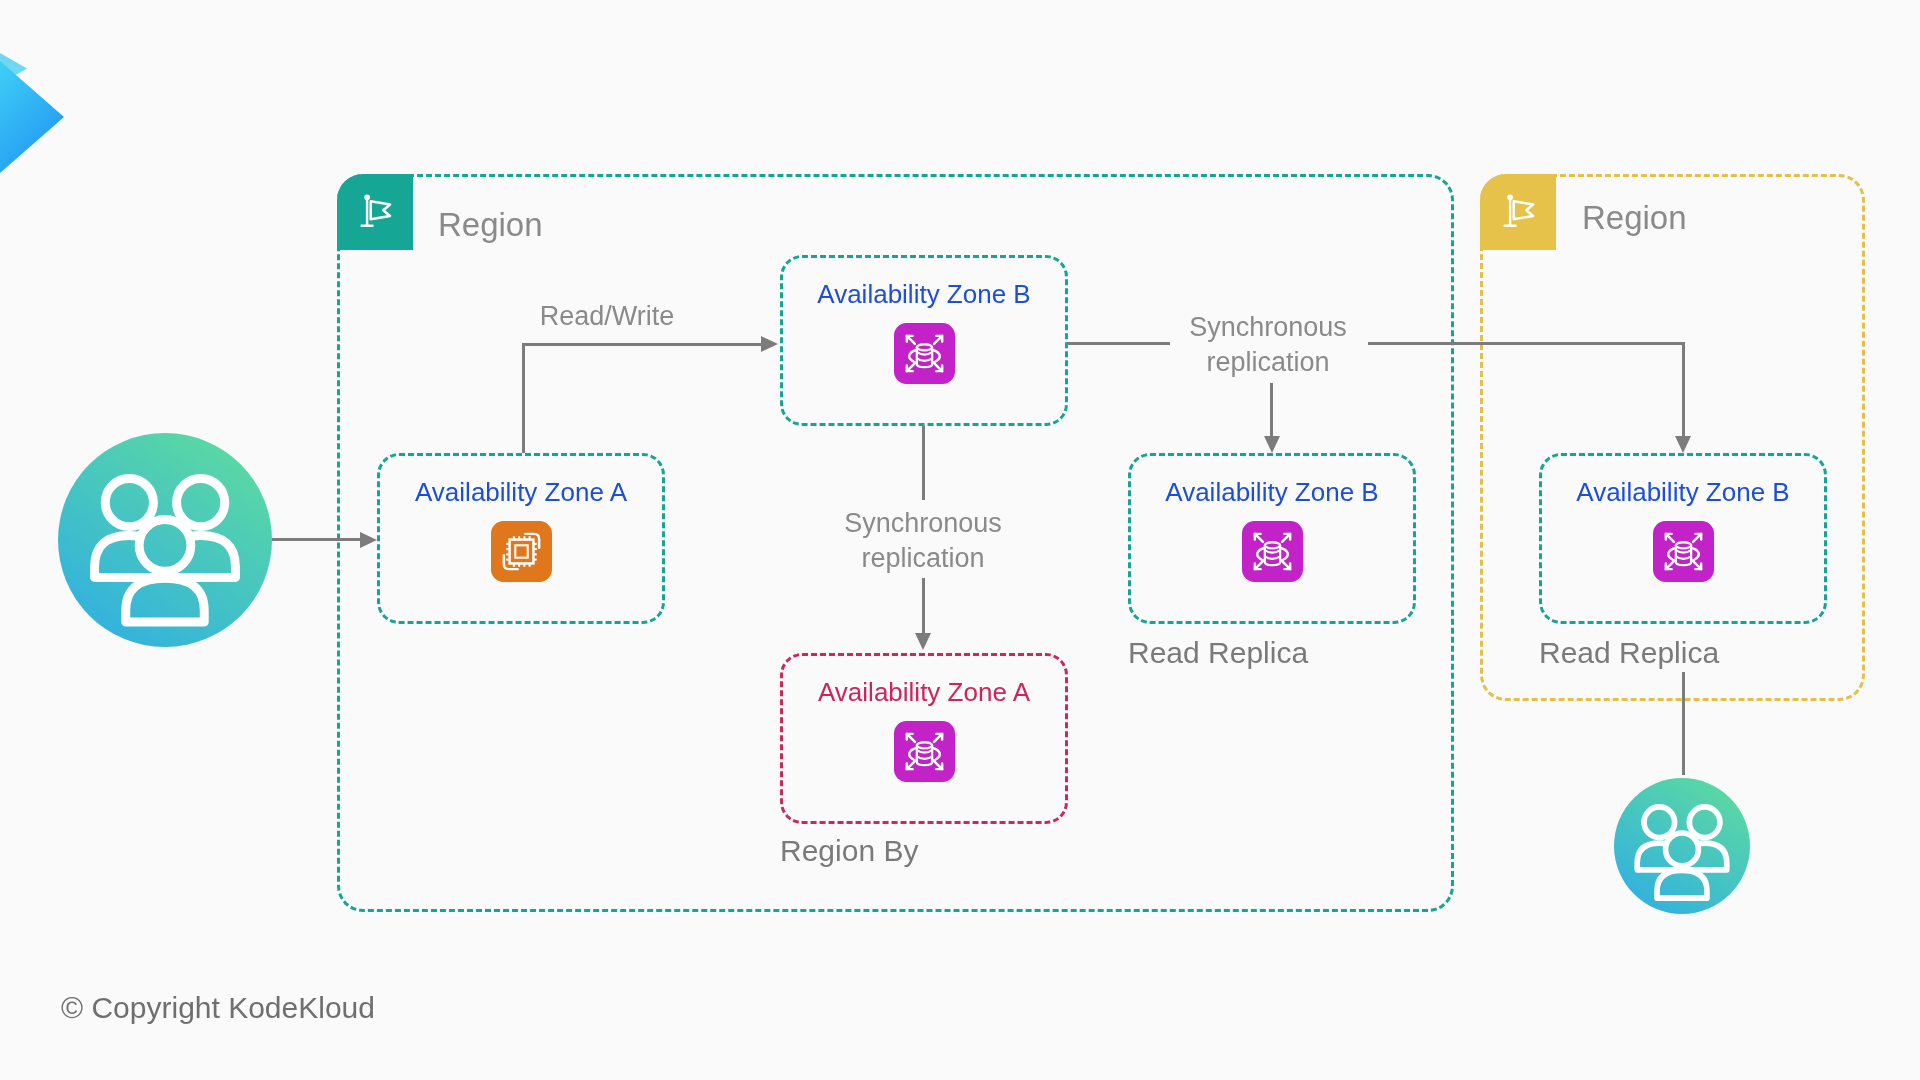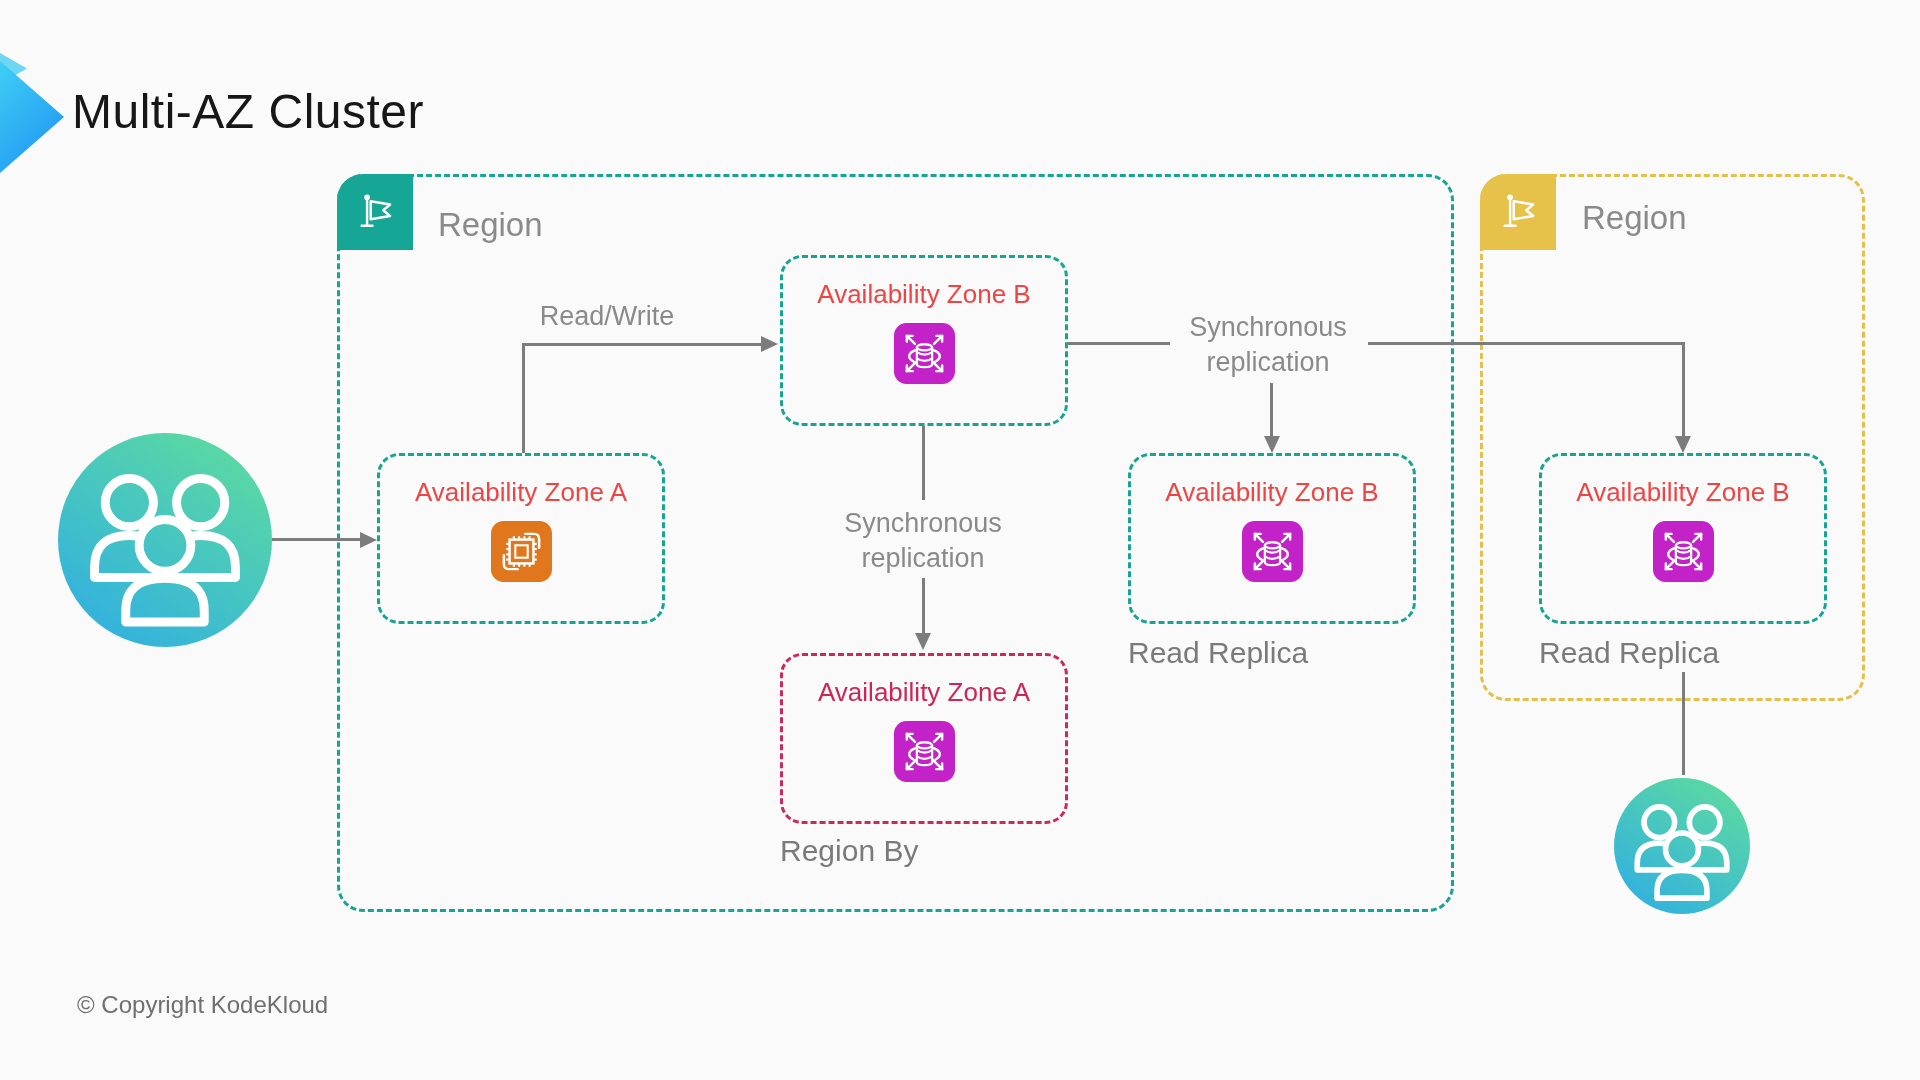--- a/index.html
+++ b/index.html
@@ -23,50 +23,49 @@
   .flag-tile.primary{left:337px;top:174px;}
   .flag-tile.secondary{left:1480px;top:174px;background:#e6c24b;}
   .region-label{position:absolute;font-size:33px;color:#8a8a8a;}
   .region-label.primary{left:438px;top:206px;}
   .region-label.secondary{left:1582px;top:199px;}
 
   
   .az-box{position:absolute;width:288px;height:171px;border:3px dashed #16a593;
     border-radius:22px;display:flex;flex-direction:column;align-items:center;
     padding-top:22px;box-sizing:border-box;}
-  .az-box .az-label{font-size:26px;color:#ef4444;line-height:1.15;}
+  .az-box .az-label{font-size:26px;color:#1d4ed8;line-height:1.15;}
   .az-box .az-icon{margin-top:13px;width:61px;height:61px;}
   .az-box.standby{border-color:#c9295c;}
   .az-box.standby .az-label{color:#cb2657;}
   .caption{position:absolute;font-size:30px;color:#7a7a7a;text-align:left;width:288px;}
 
   
   .users{position:absolute;}
 
   
   .hline,.vline{position:absolute;background:#7c7c7c;}
   .hline{height:3px;}
   .vline{width:3px;}
   .ah-right{position:absolute;width:0;height:0;border-top:8px solid transparent;
     border-bottom:8px solid transparent;border-left:17px solid #7c7c7c;}
   .ah-down{position:absolute;width:0;height:0;border-left:8px solid transparent;
     border-right:8px solid transparent;border-top:17px solid #7c7c7c;}
   .edge-label{position:absolute;font-size:27px;color:#8a8a8a;text-align:center;
     line-height:35px;}
 
-  .copyright{position:absolute;left:77px;top:991px;font-size:24px;color:#6f6f6f;}
+  .copyright{position:absolute;left:61px;top:991px;font-size:30px;color:#6f6f6f;}
 </style>
 </head>
 <body>
 
 <div id="stage">
 
   <div class="chevron-back"></div>
   <div class="chevron-main"></div>
-  <div class="page-title">Multi-AZ Cluster</div>
 
   <div class="region primary"></div>
   <div class="flag-tile primary">
     <svg width="46" height="46" viewBox="0 0 64 64" fill="none" stroke="#ffffff" stroke-width="3.4" stroke-linecap="round" stroke-linejoin="round">
       <circle cx="21" cy="11.5" r="4" fill="#ffffff" stroke="none"></circle>
       <line x1="21" y1="15" x2="21" y2="51"></line>
       <line x1="13.5" y1="51" x2="28.5" y2="51"></line>
       <polygon points="26,17 53,21.5 43.5,29.5 53,37.5 26,42"></polygon>
     </svg>
   </div>

